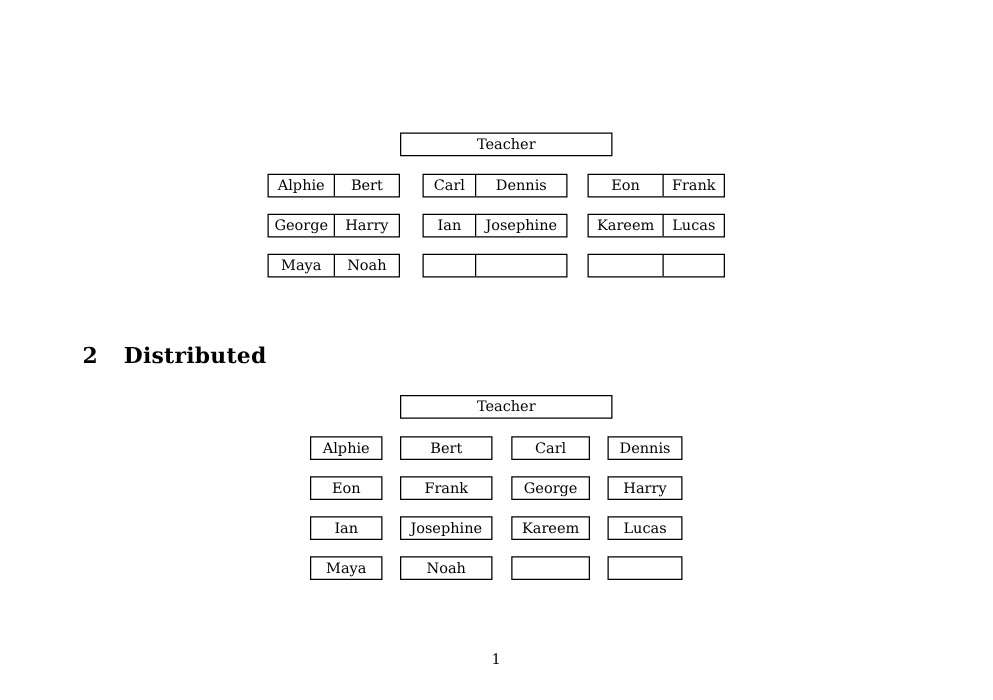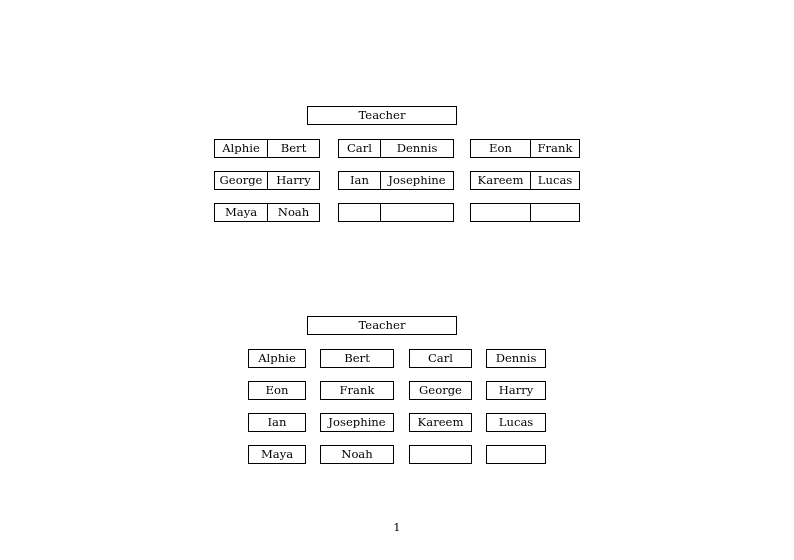--- a/index.html
+++ b/index.html
@@ -53,22 +53,22 @@
     font-size: 11.6px;
     line-height: 17px;
     height: 19px;
     text-align: center;
     white-space: nowrap;
     overflow: hidden;
   }
 
   
   .teacher-box {
-    left: 307px;
-    width: 150px;
+    left: 320px;
+    width: 170px;
   }
   #teacher-classical   { top: 106px; }
   #teacher-distributed { top: 316px; }
 
   
   .pair-table {
     position: absolute;
     box-sizing: border-box;
     border: 1px solid #000000;
     background: #ffffff;
@@ -170,20 +170,23 @@
   </div>
   <div class="pair-table grp-c row-y1">
     <div class="cell c0">Kareem</div>
     <div class="cell c1">Lucas</div>
   </div>
   <div class="pair-table grp-c row-y2">
     <div class="cell c0"></div>
     <div class="cell c1"></div>
   </div>
 
+  <div class="section-heading" id="heading-distributed">
+    <span class="sec-num">2</span><span class="sec-title">Distributed</span>
+  </div>
 
   <div class="tbox teacher-box" id="teacher-distributed">Teacher</div>
 
   <div class="tbox dcol-0 drow-0">Alphie</div>
   <div class="tbox dcol-1 drow-0">Bert</div>
   <div class="tbox dcol-2 drow-0">Carl</div>
   <div class="tbox dcol-3 drow-0">Dennis</div>
 
   <div class="tbox dcol-0 drow-1">Eon</div>
   <div class="tbox dcol-1 drow-1">Frank</div>

